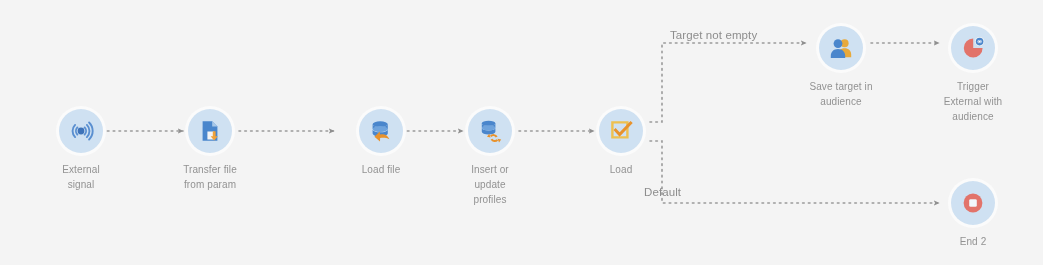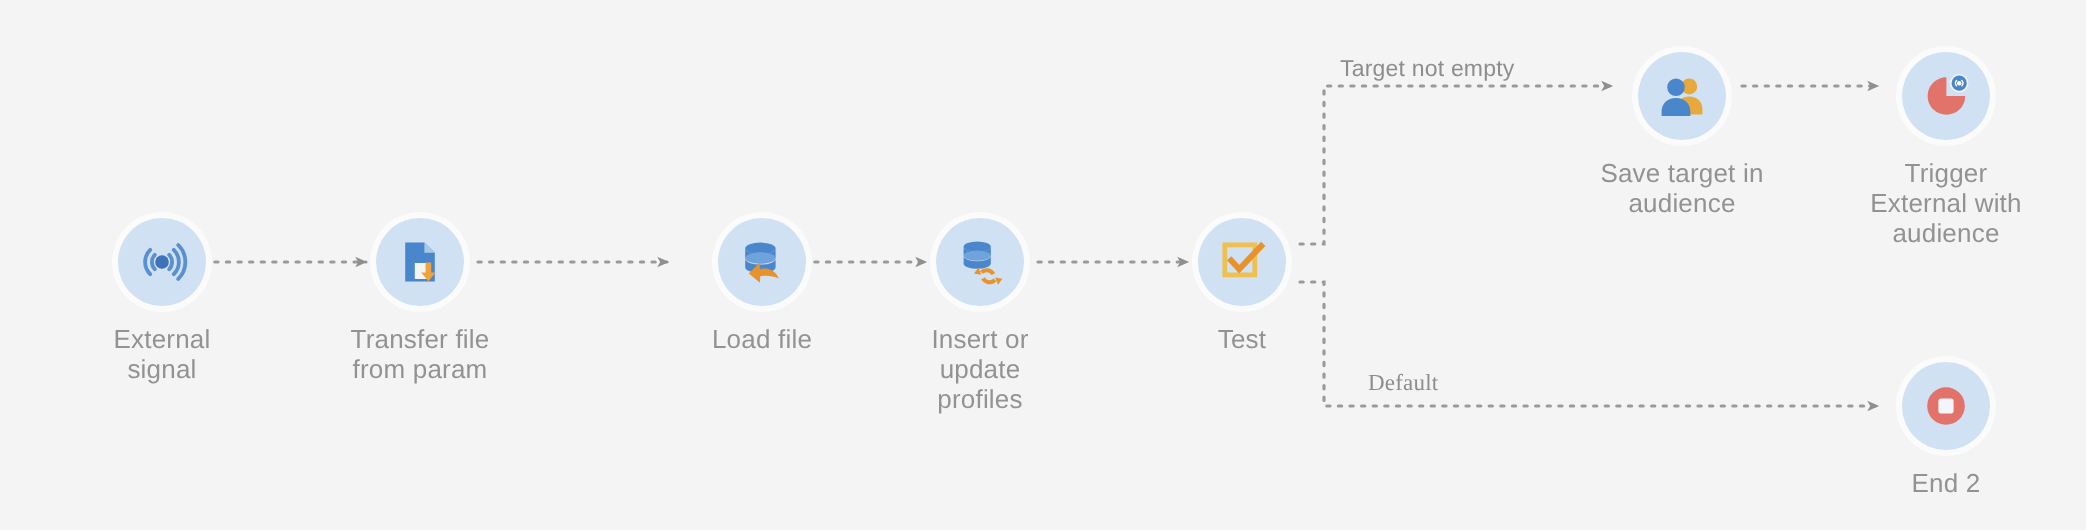--- a/index.html
+++ b/index.html
@@ -42,21 +42,21 @@
     position: relative;
     display: flex;
     align-items: center;
     justify-content: center;
   }
   .node-circle svg {
     display: block;
   }
   .node-label {
     margin-top: 9px;
-    font-size: 13px;
+    font-size: 10px;
     line-height: 15px;
     color: #929292;
     letter-spacing: 0.1px;
     white-space: pre-line;
   }
   .edge-label {
     position: absolute;
     font-size: 11.5px;
     line-height: 13px;
     color: #8d8d8d;
@@ -84,21 +84,21 @@
 
       <path d="M650,122 L662,122 L662,43 L806,43" marker-end="url(#arrow)"></path>
 
       <line x1="871" y1="43" x2="939" y2="43" marker-end="url(#arrow)"></line>
 
       <path d="M650,141 L662,141 L662,203 L939,203" marker-end="url(#arrow)"></path>
     </g>
   </svg>
 
   <div class="edge-label" style="left:670px; top:29px;">Target not empty</div>
-  <div class="edge-label" style="left:684px; top:186px;font-family:Liberation Serif, serif;">Default</div>
+  <div class="edge-label" style="left:644px; top:186px;">Default</div>
 
   <div class="node" style="left:61px; top:109px;padding-left:20px;">
     <div class="node-circle">
       <svg width="26" height="26" viewBox="0 0 26 26">
         <circle cx="13" cy="13" r="3.4" fill="#3e73b9"></circle>
         <path d="M16.6,9.4 A5.2,5.2 0 0 1 16.6,16.6" stroke="#5a8fd0" stroke-width="1.9" fill="none" stroke-linecap="round"></path>
         <path d="M18.9,6.9 A8.6,8.6 0 0 1 18.9,19.1" stroke="#5a8fd0" stroke-width="1.9" fill="none" stroke-linecap="round"></path>
         <path d="M21.1,4.5 A11.9,11.9 0 0 1 21.1,21.5" stroke="#5a8fd0" stroke-width="1.9" fill="none" stroke-linecap="round"></path>
         <path d="M9.4,16.6 A5.2,5.2 0 0 1 9.4,9.4" stroke="#5a8fd0" stroke-width="1.9" fill="none" stroke-linecap="round"></path>
         <path d="M7.1,19.1 A8.6,8.6 0 0 1 7.1,6.9" stroke="#5a8fd0" stroke-width="1.9" fill="none" stroke-linecap="round"></path>
@@ -152,21 +152,21 @@
 profiles</div>
   </div>
 
   <div class="node" style="left:621px; top:109px;">
     <div class="node-circle">
       <svg width="26" height="26" viewBox="0 0 26 26">
         <path d="M4.4,4.4 h15.0 v15.0 h-15.0 Z" fill="none" stroke="#eec04f" stroke-width="2.4"></path>
         <path d="M7.6,12.2 l4.0,4.4 L22.6,5.0" fill="none" stroke="#e8922c" stroke-width="3.0" stroke-linecap="square"></path>
       </svg>
     </div>
-    <div class="node-label">Test</div>
+    <div class="node-label">Load</div>
   </div>
 
   <div class="node" style="left:841px; top:26px;">
     <div class="node-circle">
       <svg width="26" height="26" viewBox="0 0 26 26">
         <circle cx="16.6" cy="8.2" r="4.0" fill="#e8a93a"></circle>
         <path d="M16.6,13.2 c4.0,0 6.6,2.6 6.6,6.4 v2.6 h-13.2 v-2.6 c0,-3.8 2.6,-6.4 6.6,-6.4 Z" fill="#e8a93a"></path>
         <circle cx="10.0" cy="8.6" r="4.4" fill="#4a86cc"></circle>
         <path d="M10.0,14.0 c4.4,0 7.2,2.8 7.2,7.0 v2.0 h-14.4 v-2.0 c0,-4.2 2.8,-7.0 7.2,-7.0 Z" fill="#4a86cc"></path>
       </svg>

